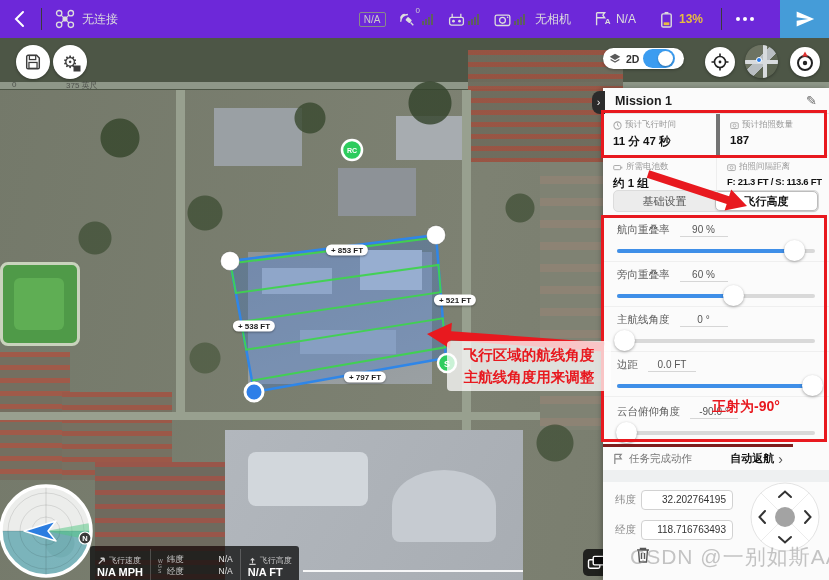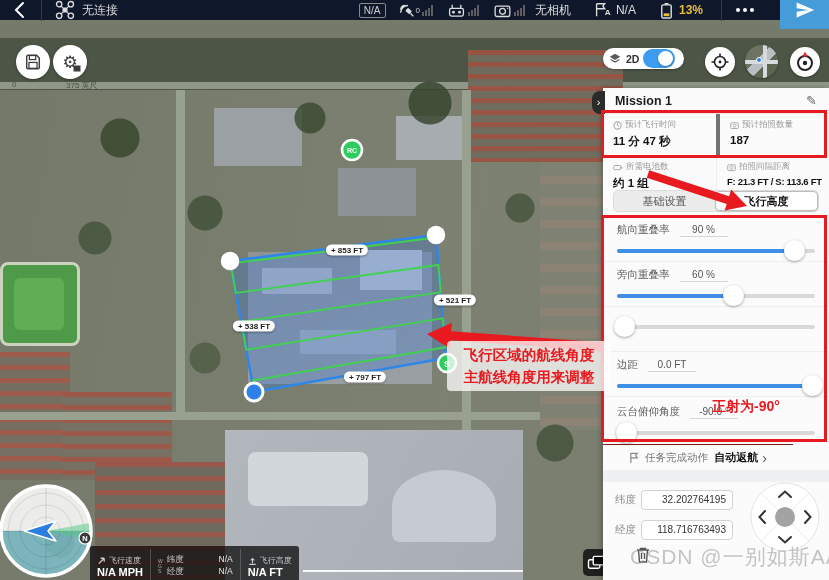--- a/index.html
+++ b/index.html
@@ -1,21 +1,21 @@
 <!DOCTYPE html>
 <html><head>
 <meta charset="utf-8">
 <style>
   * { margin:0; padding:0; box-sizing:border-box; font-family:"Liberation Sans","DejaVu Sans",sans-serif; }
   html,body { background:#333; }
   #screen { position:relative; width:829px; height:580px; overflow:hidden; background:#757a6a; cursor:default; }
   .abs { position:absolute; }
 
   
-  #topbar { position:absolute; left:0; top:0; width:829px; height:20px; background:#0f172a; z-index:30; display:flex; align-items:center; color:#e8e8e8;text-align:center; }
+  #topbar { position:absolute; left:0; top:0; width:829px; height:38px; background:#6d28d9; z-index:30; display:flex; align-items:center; color:#e8e8e8;text-align:center; }
   .tb-div { width:1px; height:22px; background:#3a3a3c; }
   .tb-txt { font-size:12px; color:#ddd; white-space:nowrap; }
   .na-box { font-size:10px; color:#ccc; border:1px solid #8a8a8a; border-radius:2px; padding:1px 4px; }
   .bars { display:inline-flex; align-items:flex-end; gap:1px; height:11px; margin-left:2px; }
   .bars i { width:2px; background:#5e5e60; display:block; }
   .sup0 { font-size:8px; color:#cfcfcf; align-self:flex-start; margin-top:6px; }
   #takeoff-btn { margin-left:12px; width:49px; height:38px; background:#459cd8; display:flex; align-items:center; justify-content:center; }
 
   
   .patch { position:absolute; }
@@ -330,20 +330,24 @@
           <span class="set-label">旁向重叠率</span>
           <span class="set-val">60 %</span>
         </div>
       <div class="track">
           <div class="fill" style="width: 59%;">
             <div class="thumb"></div>
           </div>
         </div>
     </div>
     <div class="set-row" style="top:219px;">
+      <div class="set-top">
+          <span class="set-label">主航线角度</span>
+          <span class="set-val">0 °</span>
+        </div>
       <div class="track">
           <div class="fill" style="width: 4%;">
             <div class="thumb"></div>
           </div>
         </div>
     </div>
     <div class="set-row" style="top:264px;">
       <div class="set-top">
           <span class="set-label">边距</span>
           <span class="set-val">0.0 FT</span>
@@ -359,21 +363,21 @@
           <span class="set-label">云台俯仰角度</span>
           <span class="set-val">-90.0 °</span>
         </div>
       <div class="track">
           <div class="fill" style="width: 5%;">
             <div class="thumb"></div>
           </div>
         </div>
     </div>
 
-    <div class="abs" style="left:0;top:356px;width:190px;height:26px;display:flex;align-items:center;padding:0 26px;border-top:1px solid #7f1d1d;">
+    <div class="abs" style="left:0;top:356px;width:190px;height:26px;display:flex;align-items:center;padding:0 10px;border-top:3px solid #7f1d1d;">
       <svg width="11" height="12" viewBox="0 0 12 13">
           <path d="M2,1 v11 M2,1.5 h7 l-1.8,2.4 1.8,2.4 h-7" fill="none" stroke="#888" stroke-width="1.3"></path>
         </svg>
       <span style="font-size:10.5px;color:#777;margin-left:5px;">任务完成动作</span>
       <span style="flex:1"></span>
       <span style="font-size:11px;font-weight:bold;color:#111;">自动返航</span>
       <span style="font-size:14px;color:#555;margin-left:4px;line-height:1;">›</span>
     </div>
     <div class="abs" style="left:0;top:382px;width:226px;height:12px;background:#eef0f1;"></div>
 

